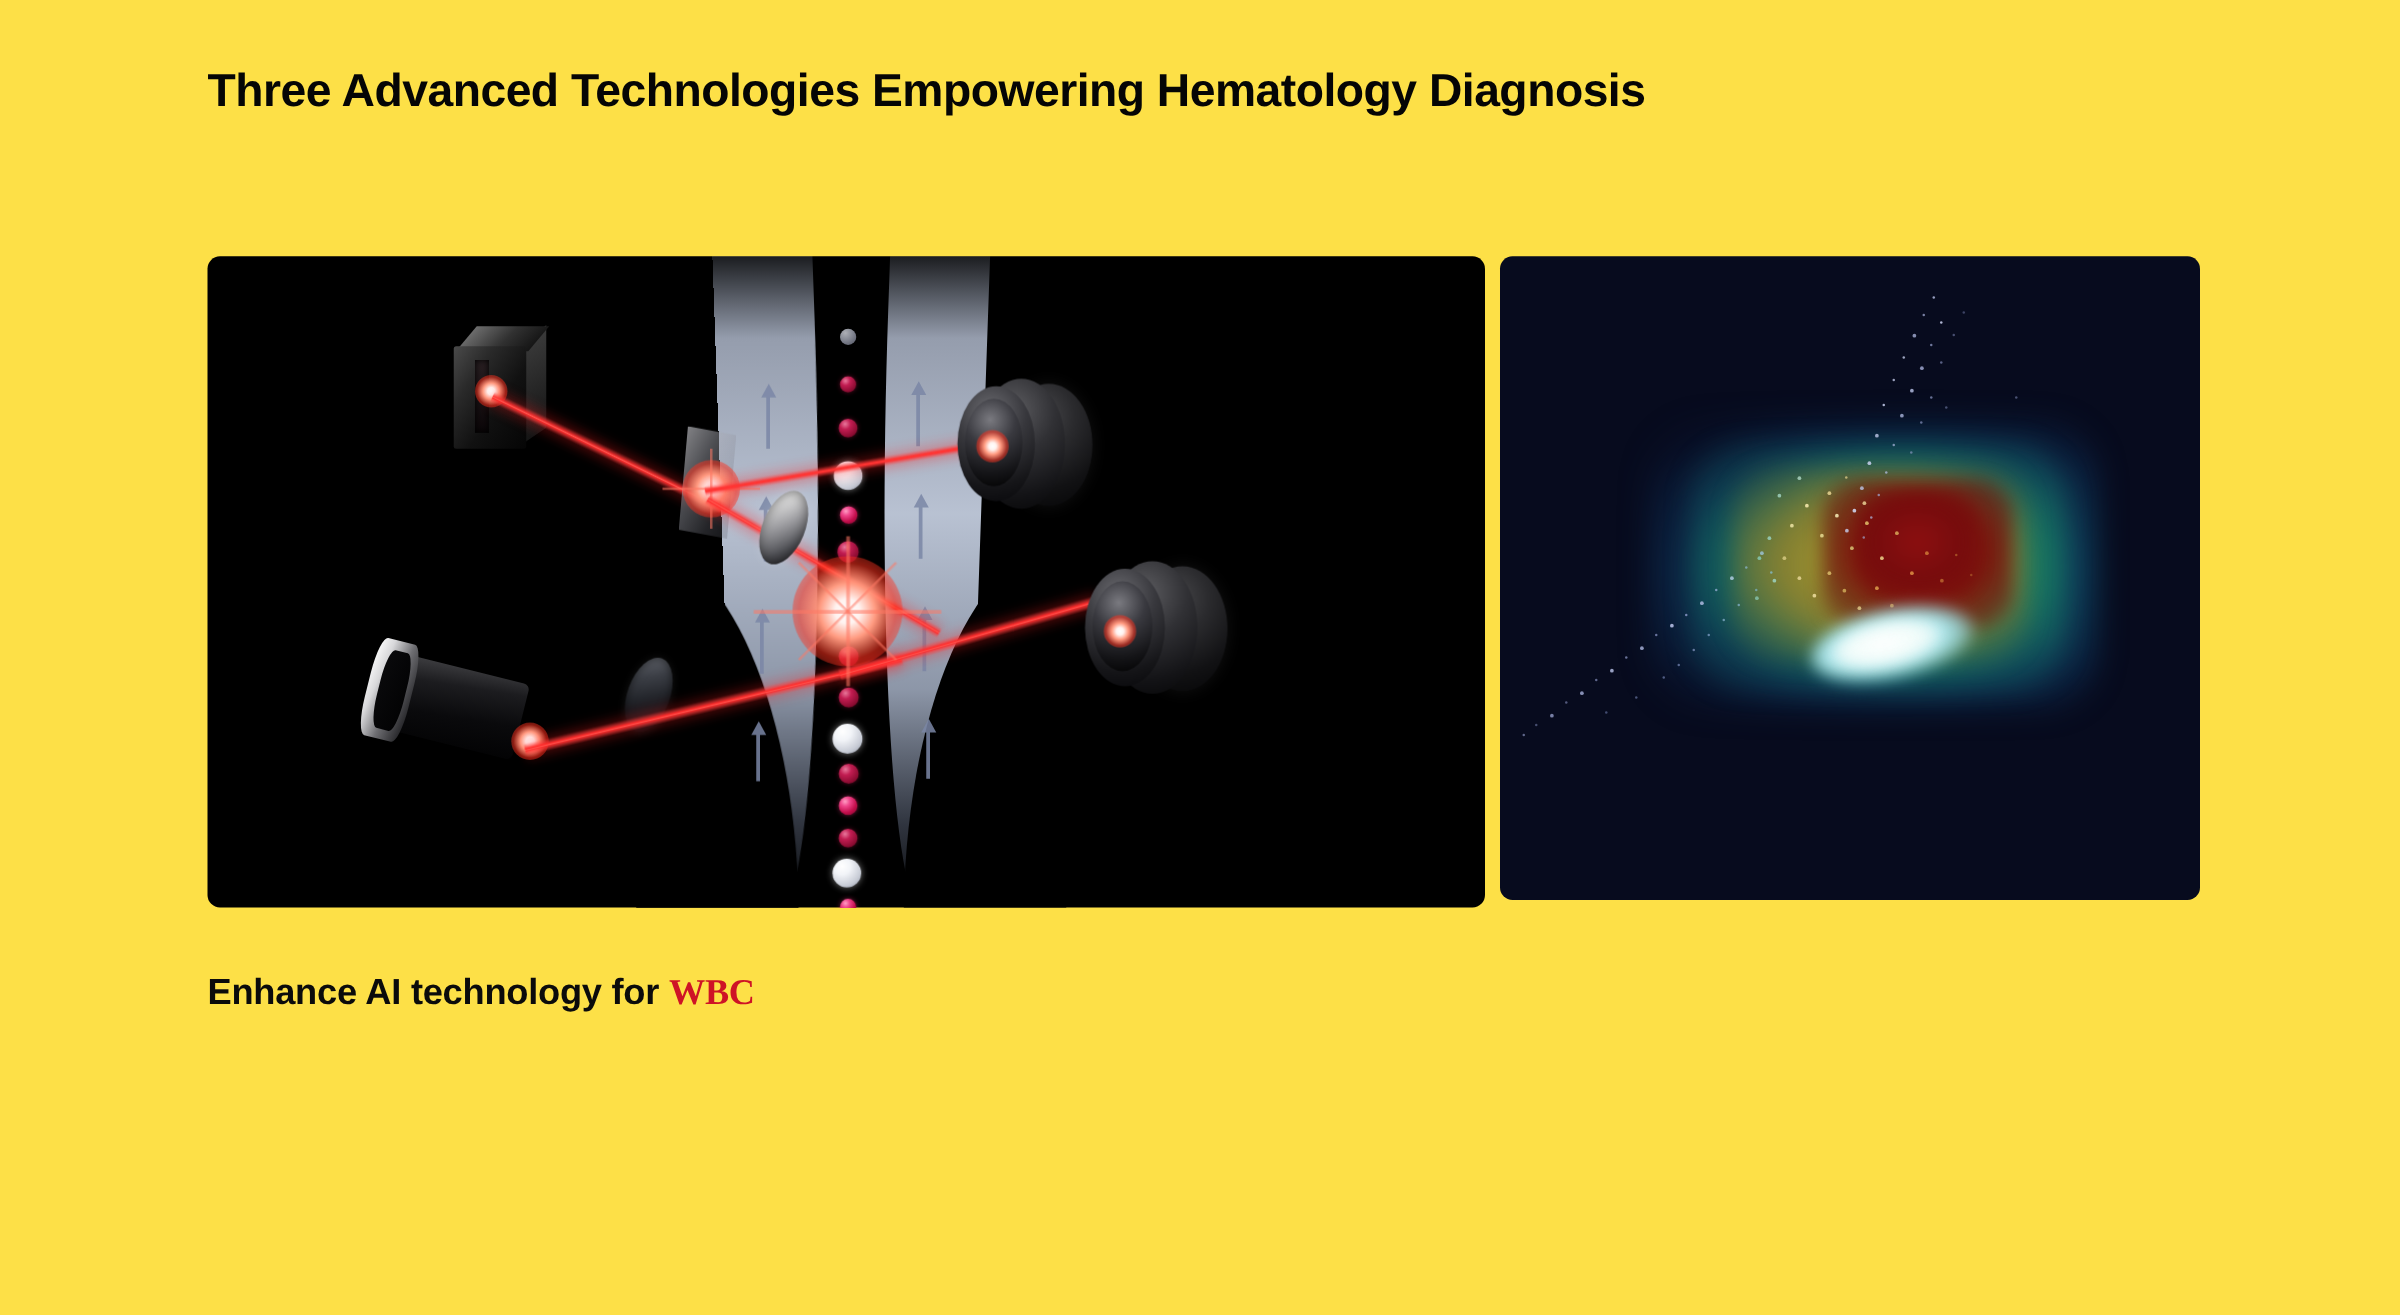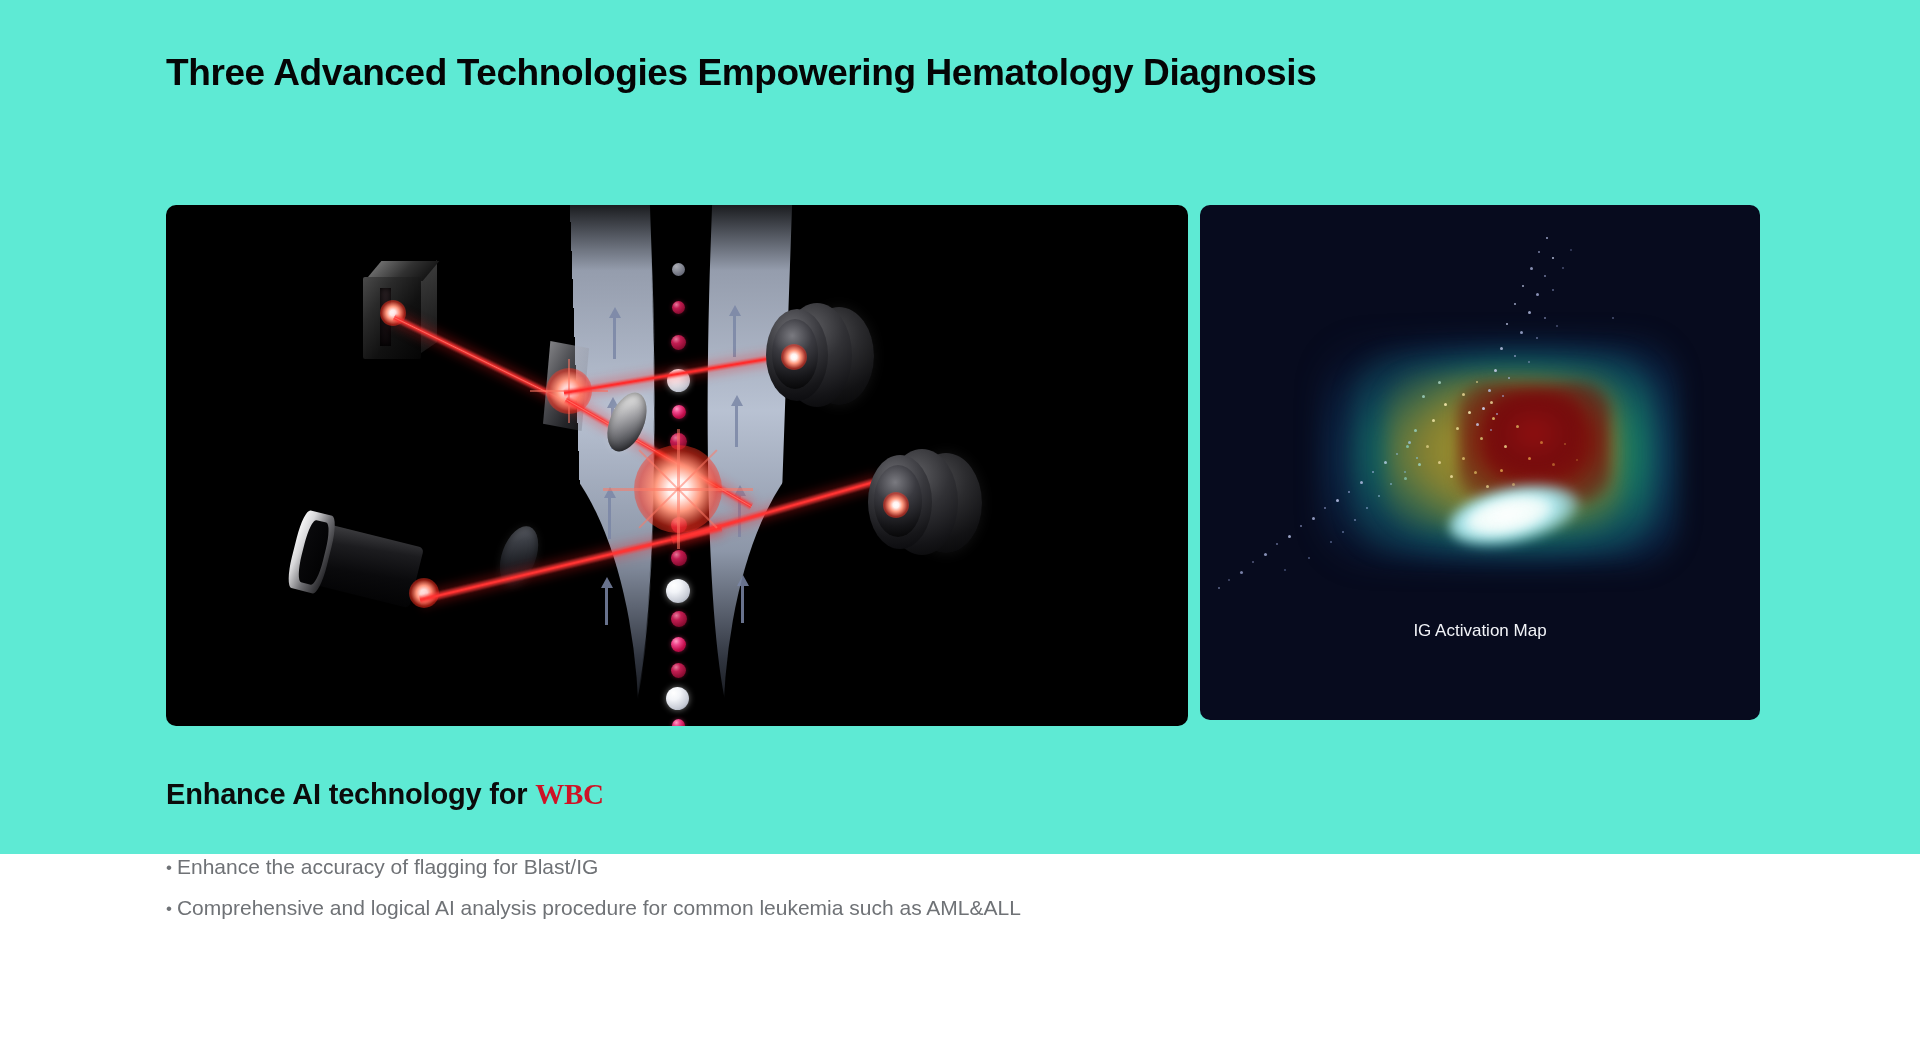--- a/index.html
+++ b/index.html
@@ -4,21 +4,21 @@
 <title>Three Advanced Technologies Empowering Hematology Diagnosis</title>
 <style>
   * { box-sizing: border-box; }
   html, body {
     margin: 0; padding: 0;
     width: 1920px; height: 1052px;
     background: #ffffff;
     font-family: "Liberation Sans", sans-serif;
     overflow: hidden;
   }
-  .page { position: relative; width: 1920px; height: 854px; background:#5eead4; }
+  .page { position: relative; width: 1920px; height: 1052px; background:#fde047; }
 
   
   .page-title {
     position: absolute;
     left: 166px; top: 52px;
     font-size: 37px;
     font-weight: bold;
     letter-spacing: -0.4px;
     color: #050505;
     white-space: nowrap;
@@ -493,31 +493,22 @@
           <div class="sp" style="left:364px;top:238px;width:2px;height:2px;background:#d08c3c;opacity:.5;"></div>
           <div class="sp" style="left:376px;top:254px;width:2px;height:2px;background:#c8843a;opacity:.44;"></div>
           <div class="sp" style="left:290px;top:196px;width:3px;height:3px;background:#f4e0a0;opacity:.78;"></div>
           <div class="sp" style="left:262px;top:188px;width:3px;height:3px;background:#f0dc98;opacity:.8;"></div>
           <div class="sp" style="left:276px;top:176px;width:2px;height:2px;background:#e8d490;opacity:.7;"></div>
         </div>
 
         <div class="blob blob-cyan"></div>
         <div class="blob blob-cyan-hot"></div>
 
-        <div class="igmap-label">IG Activation Map</div>
       </div>
     </div>
   </div>
 
   <div class="headline">
     <span>Enhance AI technology for </span><span class="accent">WBC</span>
   </div>
 
-  <div class="bullets">
-    <div class="bullet">
-      <span class="dot">•</span><span>Enhance the accuracy of flagging for Blast/IG</span>
-    </div>
-    <div class="bullet">
-      <span class="dot">•</span><span>Comprehensive and logical AI analysis procedure for common leukemia such as AML&amp;ALL</span>
-    </div>
-  </div>
 
 </div>
 
 </body></html>

